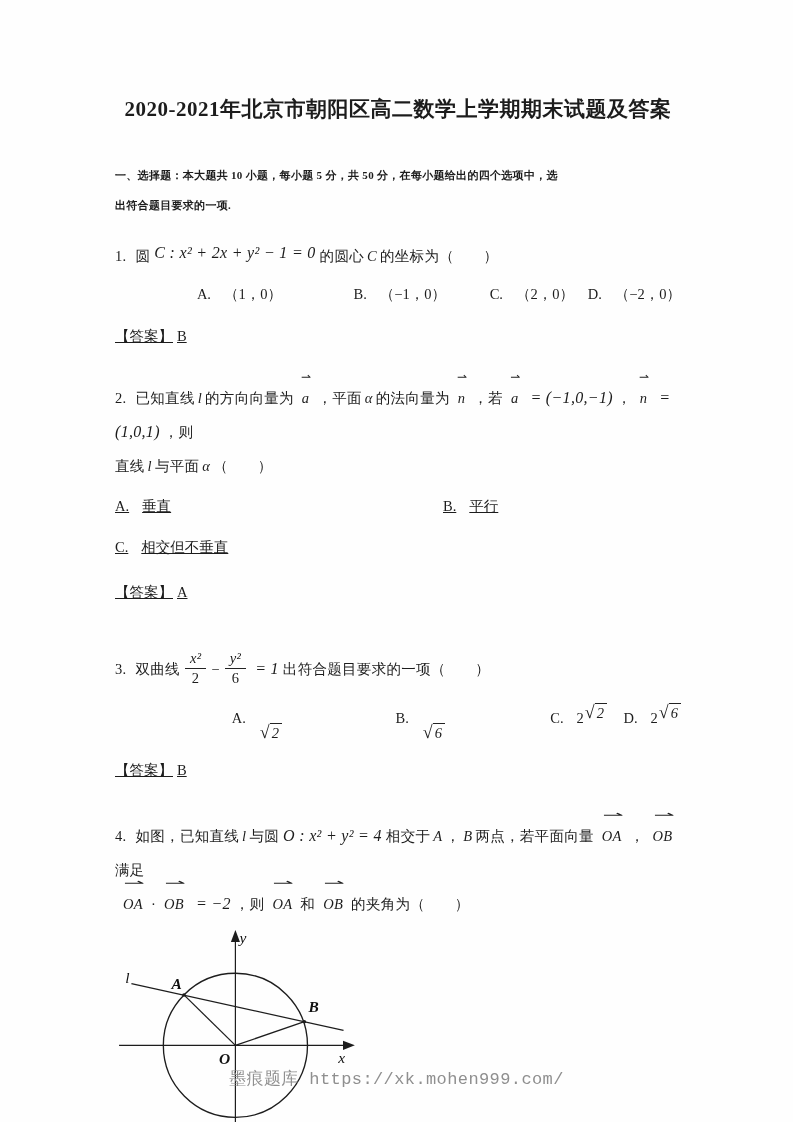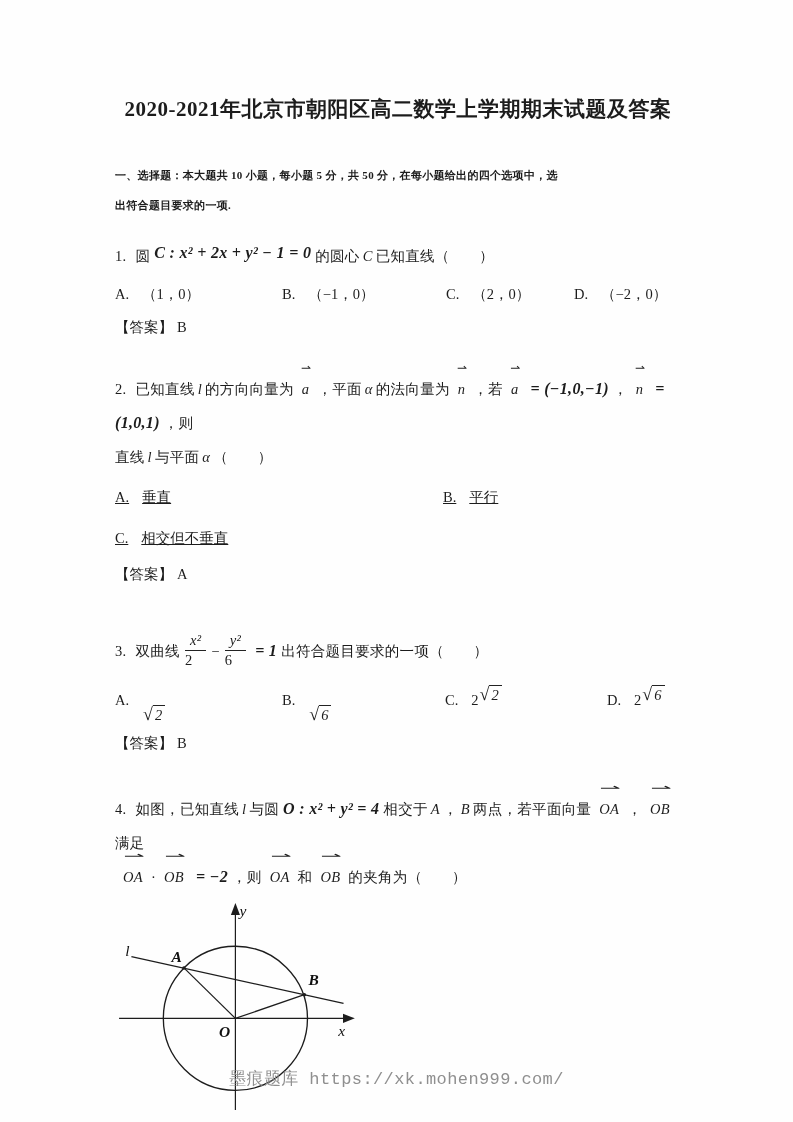--- a/index.html
+++ b/index.html
@@ -24,53 +24,53 @@
 
   .question{font-size:14.5px;}
   .q1{margin-top:16px;}
   .q2{margin-top:30px;}
   .q3{margin-top:34px;}
   .q4{margin-top:34px;}
 
   .qline{line-height:34px;letter-spacing:0.3px;}
   .qnum{margin-right:9px;font-family:"Liberation Serif",serif;}
   .var{font-style:italic;margin:0 3px;font-family:"Liberation Serif",serif;}
-  .fm{font-style:italic;margin:0 4px;font-size:16px;font-family:"Liberation Serif",serif;font-weight:bold;}
+  .fm{font-style:italic;margin:0 4px;font-size:16px;font-family:"Liberation Serif",serif;}
   .raised{vertical-align:3px;}
 
   
   .vec{position:relative;display:inline-block;font-style:italic;margin:0 5px;font-family:"Liberation Serif",serif;}
   .vec .arr{
     position:absolute;left:50%;top:-10px;transform:translateX(-50%);
     font-size:12px;font-style:normal;line-height:1;letter-spacing:-1px;
   }
   .vec.wide .arr{transform:translateX(-50%) scaleX(2.1);}
 
   
   .fracline{display:flex;align-items:center;height:56px;letter-spacing:0.3px;}
-  .frac{display:inline-block;margin:16px 5px;font-style:italic;}
+  .frac{display:inline-block;text-align:center;margin:16px 5px;font-style:italic;}
   .frac .fn{display:block;padding:0 5px 1px 5px;border-bottom:1.3px solid #222;line-height:1.15;}
   .frac .fd{display:block;line-height:1.35;font-style:normal;}
 
   
   .rad{display:inline-flex;align-items:flex-start;}
   .rad .sg{font-size:18px;line-height:1.1;}
   .rad .rc{border-top:1.4px solid #222;padding:1px 3px 0 2px;font-style:italic;line-height:1.2;}
   .coef{margin-right:1px;}
 
   .opts{display:grid;margin-top:6px;}
-  .opts-row{line-height:30px;}
+  .opts-row{line-height:30px;text-align:right;}
   .opts4a{grid-template-columns:167px 164px 128px auto;}
   .opts4b{grid-template-columns:167px 163px 162px auto;}
   .opts2{grid-template-columns:328px auto;}
   .opts2 .opt{line-height:35px;text-decoration:underline;}
   .opt{white-space:nowrap;}
   .olabel{margin-right:13px;font-family:"Liberation Serif",serif;}
 
-  .answer{margin-top:3px;line-height:30px;}
+  .answer{margin-top:12px;line-height:30px;text-decoration:underline;}
   .ans-letter{margin-left:4px;}
 
   
   .figwrap{margin:8px 0 0 2px;}
   svg .stroke{stroke:#1d1d1d;stroke-width:1.3;fill:none;}
   svg .thin{stroke:#1d1d1d;stroke-width:1.2;fill:none;}
   svg .fillshape{fill:#1d1d1d;stroke:none;}
   svg text{font-family:"Liberation Serif","DejaVu Serif",serif;font-style:italic;font-size:15px;fill:#111;}
   svg text.bold{font-weight:bold;}
 
@@ -89,21 +89,21 @@
 
     <h1 class="title">2020-2021年北京市朝阳区高二数学上学期期末试题及答案</h1>
 
     <div class="section">
       <div class="sec-line">一、选择题：本大题共 10 小题，每小题 5 分，共 50 分，在每小题给出的四个选项中，选</div>
       <div class="sec-line">出符合题目要求的一项.</div>
     </div>
 
     <div class="question q1">
       <div class="qline">
-        <span class="qnum">1.</span><span>圆</span><span class="fm raised">C : x² + 2x + y² − 1 = 0</span><span>的圆心</span><span class="var">C</span><span>已知直线（　　）</span>
+        <span class="qnum">1.</span><span>圆</span><span class="fm raised">C : x² + 2x + y² − 1 = 0</span><span>的圆心</span><span class="var">C</span><span>的坐标为（　　）</span>
       </div>
       <div class="opts opts4a opts-row">
         <span class="opt"><span class="olabel">A.</span><span>（1，0）</span></span>
         <span class="opt"><span class="olabel">B.</span><span>（−1，0）</span></span>
         <span class="opt"><span class="olabel">C.</span><span>（2，0）</span></span>
         <span class="opt"><span class="olabel">D.</span><span>（−2，0）</span></span>
       </div>
       <div class="answer">
         <span>【答案】</span><span class="ans-letter">B</span>
       </div>

